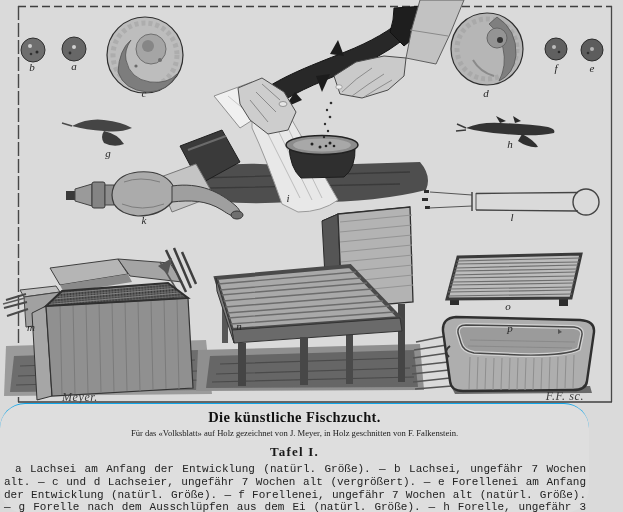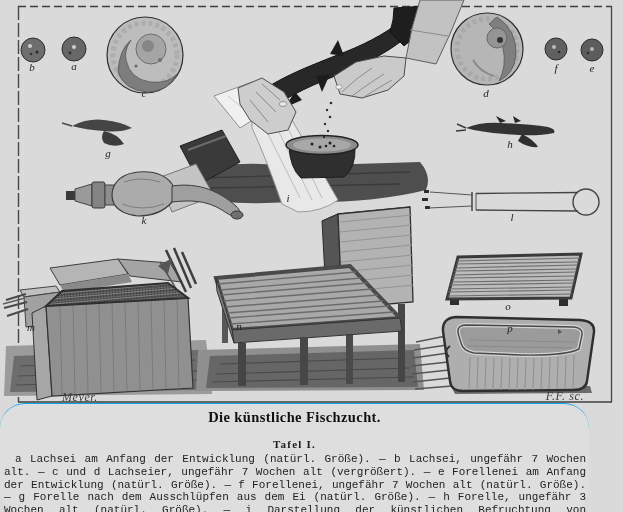--- a/index.html
+++ b/index.html
@@ -9,21 +9,21 @@
   .plate svg{display:block;}
   .figlabel{position:absolute;font-style:italic;font-size:11px;line-height:1;color:#262626;
             transform:translateX(-50%);}
   .sig{position:absolute;font-size:12px;font-style:italic;color:#3d3d3d;letter-spacing:.6px;}
   .sig-left{left:62px;top:390px;}
   .sig-right{left:532px;top:389px;width:52px;text-align:right;}
   .caption{position:absolute;left:0;top:403px;width:589px;height:109px;background:#dedede;
            border-top:1px solid #0ea5e9;text-align:center;border-radius:25px;}
   .title{margin-top:5px;font-size:14.5px;font-weight:bold;letter-spacing:.4px;color:#101010;}
   .credit{margin-top:2px;font-size:8.6px;color:#202020;}
-  .tafel{margin-top:12px;font-size:11px;font-weight:bold;letter-spacing:1.2px;color:#181818;}
+  .tafel{margin-top:6px;font-size:13px;font-weight:bold;letter-spacing:1.2px;color:#181818;}
   .legend{margin:3px 3px 0 4px;font-size:11px;line-height:1.16;text-align:justify;
           text-indent:11px;color:#222;font-family:Liberation Mono, monospace;}
 </style>
 </head>
 <body>
 
 <div class="page">
 
   <div class="plate">
     <svg width="623" height="405" viewBox="0 0 623 405" xmlns="http://www.w3.org/2000/svg">
@@ -234,17 +234,18 @@
     <span class="figlabel" style="left:239px;top:321px">n</span>
     <span class="figlabel" style="left:508px;top:301px">o</span>
     <span class="figlabel" style="left:510px;top:323px">p</span>
 
     <span class="sig sig-left">Meyer.</span>
     <span class="sig sig-right">F.F. sc.</span>
   </div>
 
   <div class="caption">
     <div class="title">Die künstliche Fischzucht.</div>
+    <div class="credit">Für das «Volksblatt» auf Holz gezeichnet von J. Meyer, in Holz geschnitten von F. Falkenstein.</div>
     <div class="tafel">Tafel I.</div>
     <div class="legend">a Lachsei am Anfang der Entwicklung (natürl. Größe). — b Lachsei, ungefähr 7 Wochen alt. — c und d Lachseier, ungefähr 7 Wochen alt (vergrößert). — e Forellenei am Anfang der Entwicklung (natürl. Größe). — f Forellenei, ungefähr 7 Wochen alt (natürl. Größe). — g Forelle nach dem Ausschlüpfen aus dem Ei (natürl. Größe). — h Forelle, ungefähr 3 Wochen alt (natürl. Größe). — i Darstellung der künstlichen Befruchtung von Forelleneiern. — k Pipette (Heber) zum Herausnehmen von Fischchen, Eiern, Unreinigkeiten u. s. w. — l Zängchen zum Auslesen der verdorbenen Eier. — m Californischer Apparat zum Ausbrüten der Eier. — n Tischapparat zum Ausbrüten von Eiern, mit Glasrosten, ein Rost mit Eiern belegt. — o Glasrost. — p Brutkachel.</div>
   </div>
 
 </div>
 
 </body></html>

